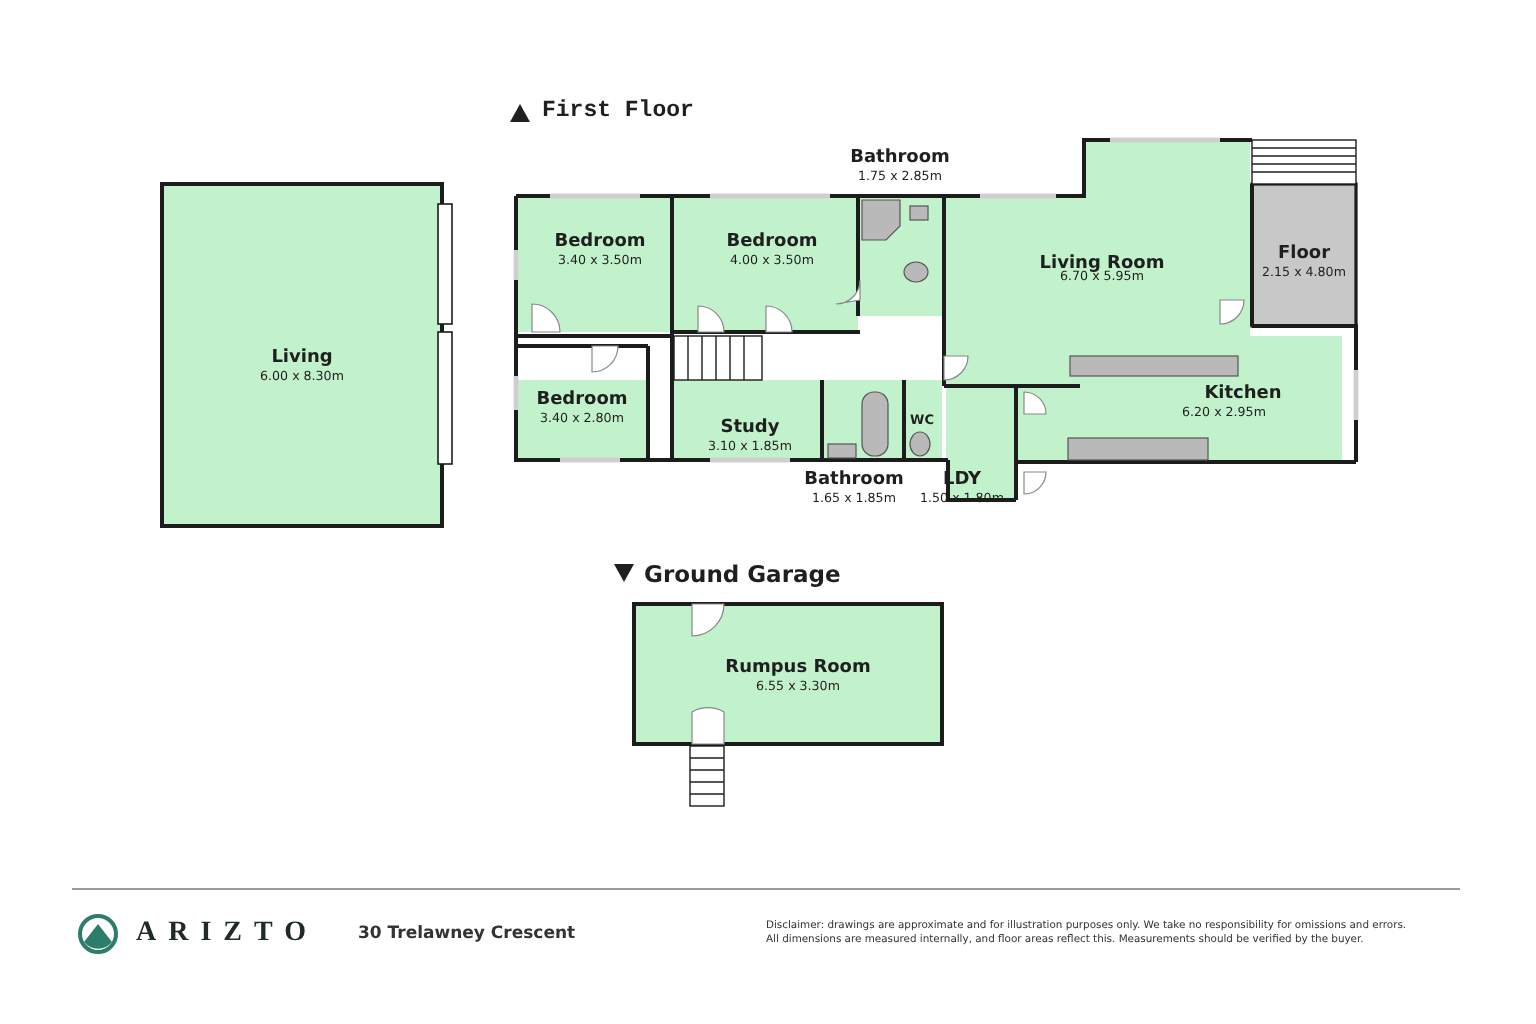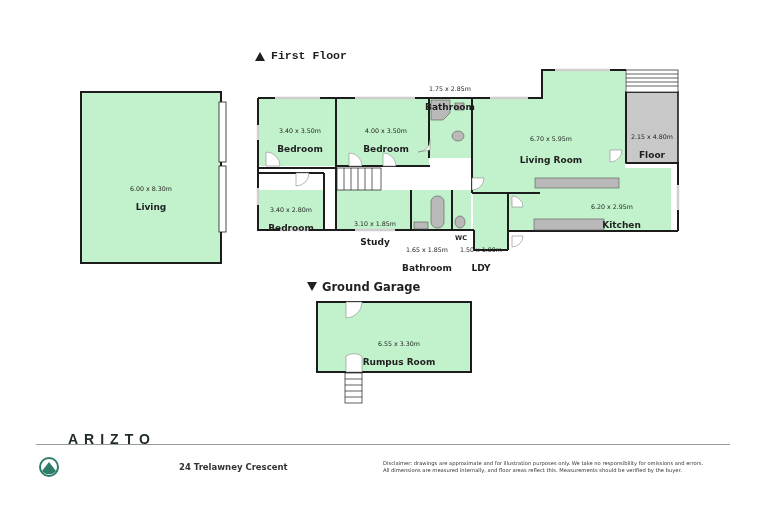--- a/index.html
+++ b/index.html
@@ -1,23 +1,23 @@
 <!DOCTYPE html>
 <html><head>
 <meta charset="utf-8">
 <style>
   html, body { margin:0; padding:0; background:#ffffff; }
   body { width:768px; height:512px; position:relative; overflow:hidden; font-family:"Liberation Sans", sans-serif; color:#1a1a1a; }
   .abs { position:absolute; }
   .floor-title { font-family:"DejaVu Sans", sans-serif; font-weight:bold; font-size:11.5px; color:#1f1f1f; white-space:nowrap; }
-  .room-name { position:absolute; font-family:"DejaVu Sans", sans-serif; font-weight:bold; font-size:9px; color:#1f1f1f; text-align:center; white-space:nowrap; transform:translateX(-50%);margin-top:28px; }
+  .room-name { position:absolute; font-family:"DejaVu Sans", sans-serif; font-weight:bold; font-size:9px; color:#1f1f1f; text-align:center; white-space:nowrap; transform:translateX(-50%); }
   .room-dim { position:absolute; font-family:"DejaVu Sans", sans-serif; font-size:6.3px; color:#1f1f1f; text-align:center; white-space:nowrap; transform:translateX(-50%); }
   svg { position:absolute; left:0; top:0; }
   .footer-line { position:absolute; left:36px; top:444px; width:694px; height:1px; background:#9a9a9a; }
-  .brand { position:absolute; left:68px; top:431px; font-family:Liberation Sans, sans-serif; font-weight:bold; font-size:14px; letter-spacing:6px; color:#1f2a2a; }
+  .brand { position:absolute; left:68px; top:459px; font-family:Liberation Serif, serif; font-weight:bold; font-size:14px; letter-spacing:6px; color:#1f2a2a; }
   .address { position:absolute; left:179px; top:462px; font-family:"DejaVu Sans", sans-serif; font-weight:bold; font-size:8.5px; color:#333; white-space:nowrap; }
   .disclaimer { position:absolute; left:383px; top:460px; font-family:"DejaVu Sans", sans-serif; font-size:5.2px; line-height:7px; color:#333; white-space:nowrap; }
 </style>
 </head>
 <body>
 
 <svg width="768" height="512" viewBox="0 0 768 512">
 
   <g>
     <rect x="81" y="92" width="140" height="171" fill="#c2f2cb" stroke="#1c1c1c" stroke-width="2"></rect>
@@ -187,17 +187,17 @@
 <div class="room-dim" style="left:481px; top:246px;">1.50 x 1.80m</div>
 
 <div class="room-name" style="left:612px; top:192px;padding-left:19px;">Kitchen</div>
 <div class="room-dim" style="left:612px; top:203px;">6.20 x 2.95m</div>
 
 <div class="room-name" style="left:399px; top:329px;">Rumpus Room</div>
 <div class="room-dim" style="left:399px; top:340px;">6.55 x 3.30m</div>
 
 <div class="footer-line"></div>
 <div class="brand">ARIZTO</div>
-<div class="address">24 Trelawney Crescent</div>
+<div class="address">30 Trelawney Crescent</div>
 <div class="disclaimer">
   <div>Disclaimer: drawings are approximate and for illustration purposes only. We take no responsibility for omissions and errors.</div>
   <div>All dimensions are measured internally, and floor areas reflect this. Measurements should be verified by the buyer.</div>
 </div>
 
 </body></html>

